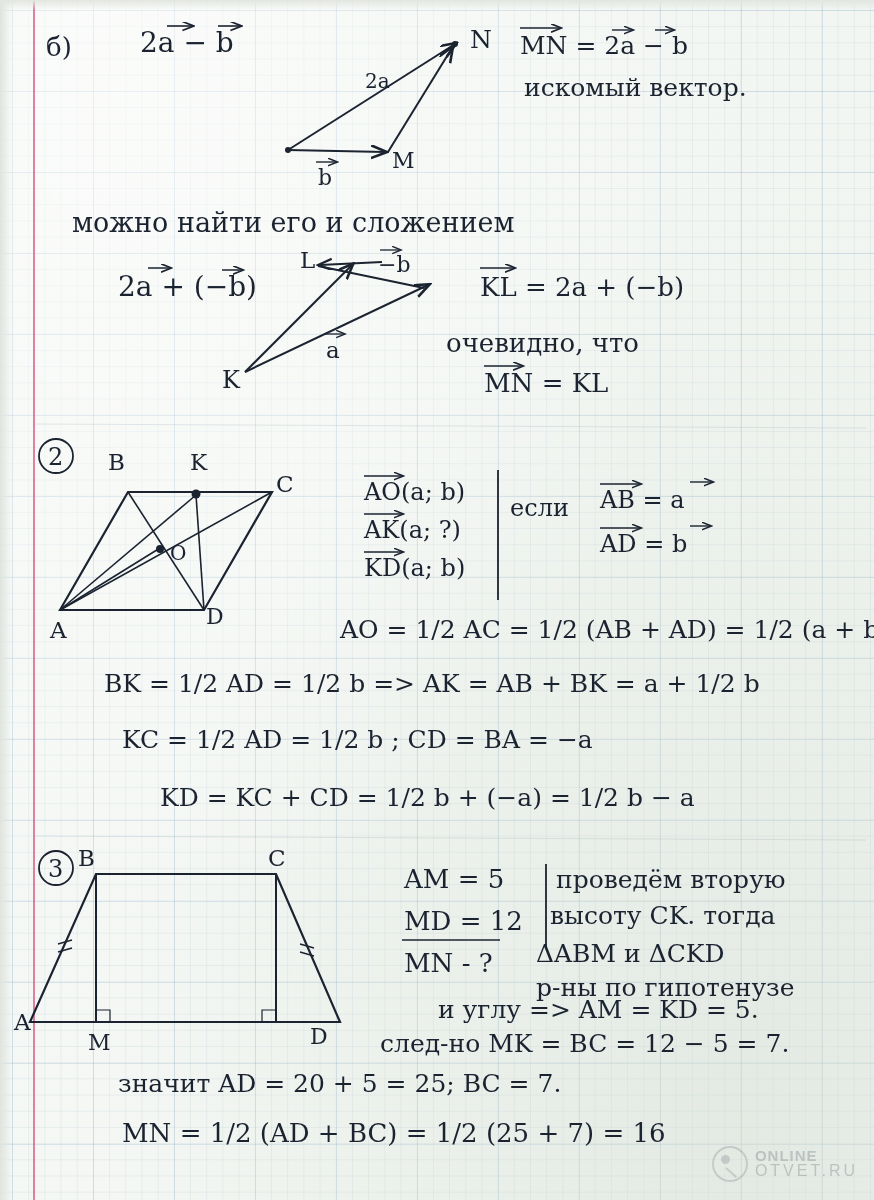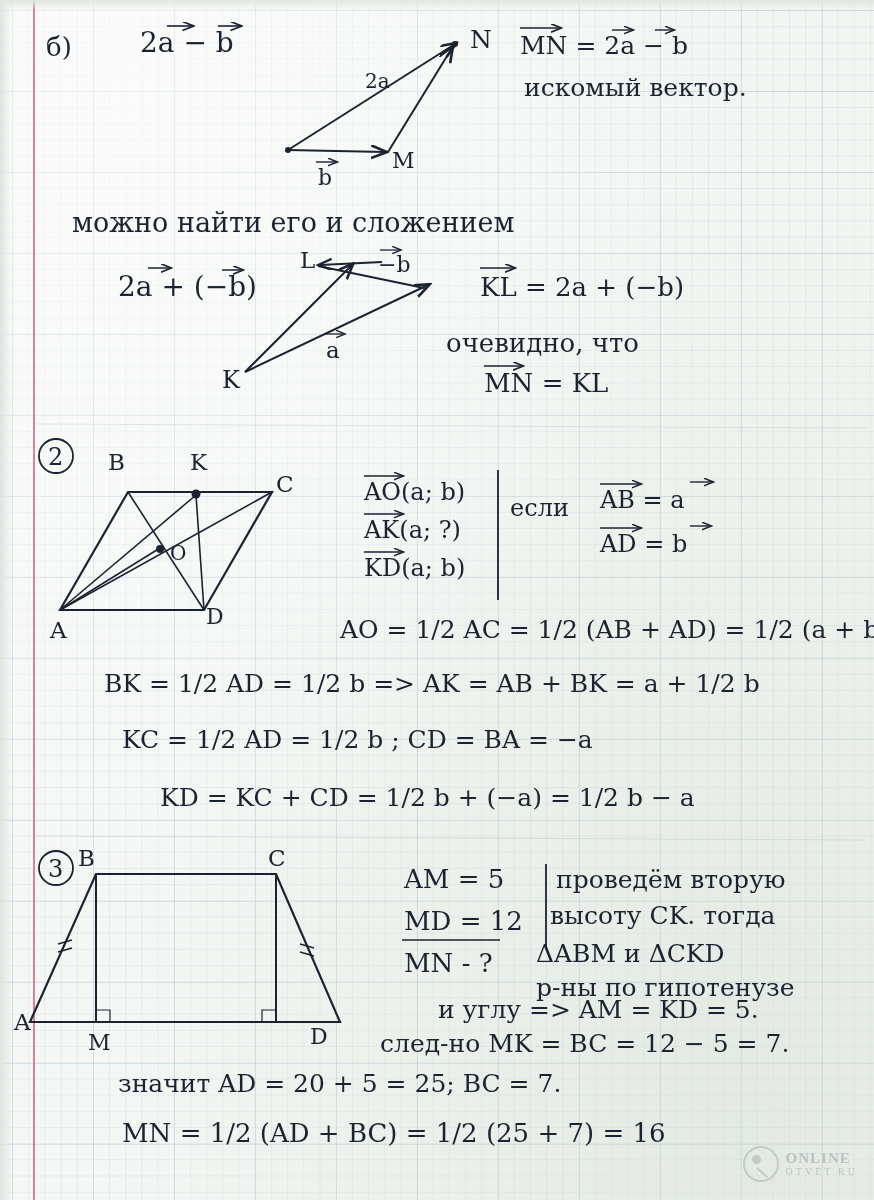--- a/index.html
+++ b/index.html
@@ -71,21 +71,21 @@
   
   #watermark {
     position: absolute;
     right: 16px;
     bottom: 18px;
     display: flex;
     align-items: center;
     gap: 7px;
     opacity: 0.30;
     color: #5d6a72;
-    font-family: Liberation Serif, serif;
+    font-family: Liberation Sans, sans-serif;
   }
   #watermark .wm-circle {
     width: 32px; height: 32px;
     border-radius: 50%;
     border: 2px solid #7b8890;
     position: relative;
   }
   #watermark .wm-circle::after {
     content: "";
     position: absolute;
@@ -98,21 +98,21 @@
     content: "";
     position: absolute;
     width: 14px; height: 2px;
     background: #7b8890;
     left: 12px; top: 19px;
     transform: rotate(42deg);
     transform-origin: left center;
   }
   #watermark .wm-text { line-height: 1.05; }
   #watermark .wm-main { font-size: 15px; letter-spacing: 1px; font-weight: bold; }
-  #watermark .wm-sub { font-size: 10px; letter-spacing: 3px; text-align: right; }
+  #watermark .wm-sub { font-size: 16px; letter-spacing: 3px; text-align: right; }
 </style>
 </head>
 <body>
 
 <div id="sheet">
   <div id="grid"></div>
   <div id="paper-tint"></div>
   <div id="margin-line"></div>
   <div id="edge-left"></div>
   <div id="edge-top"></div>

